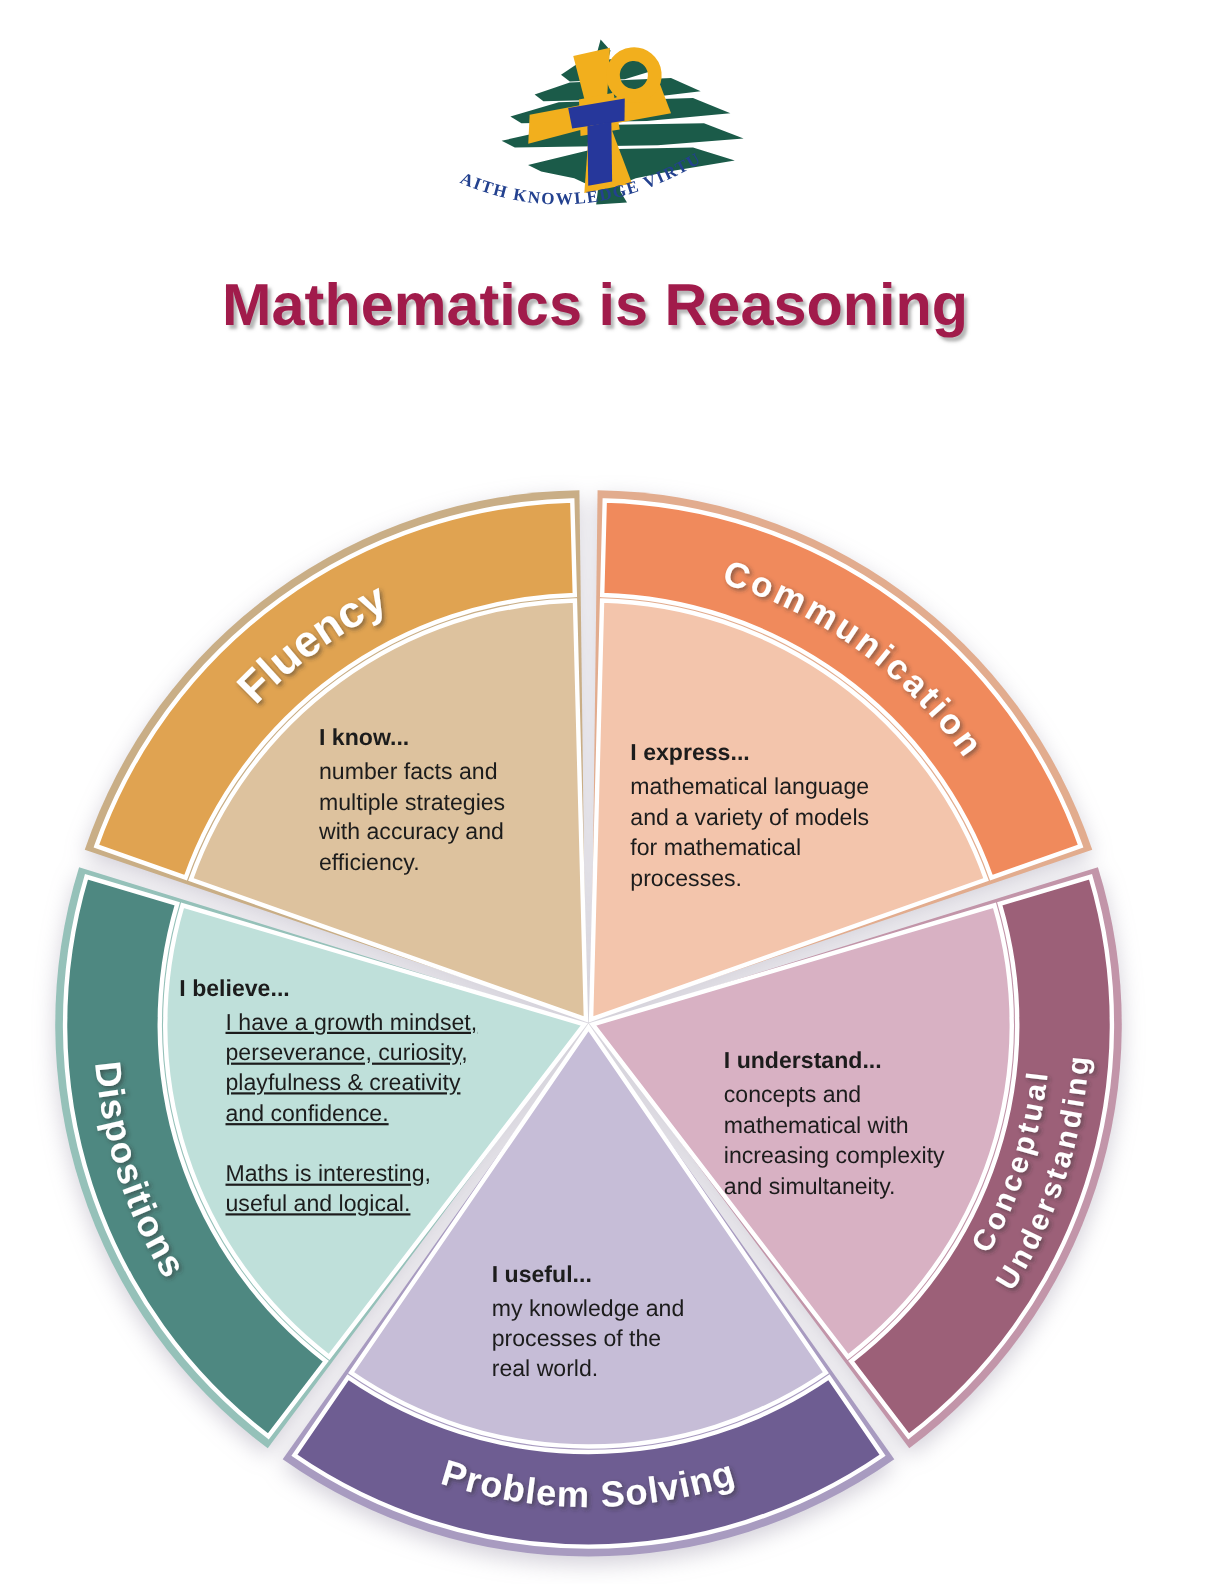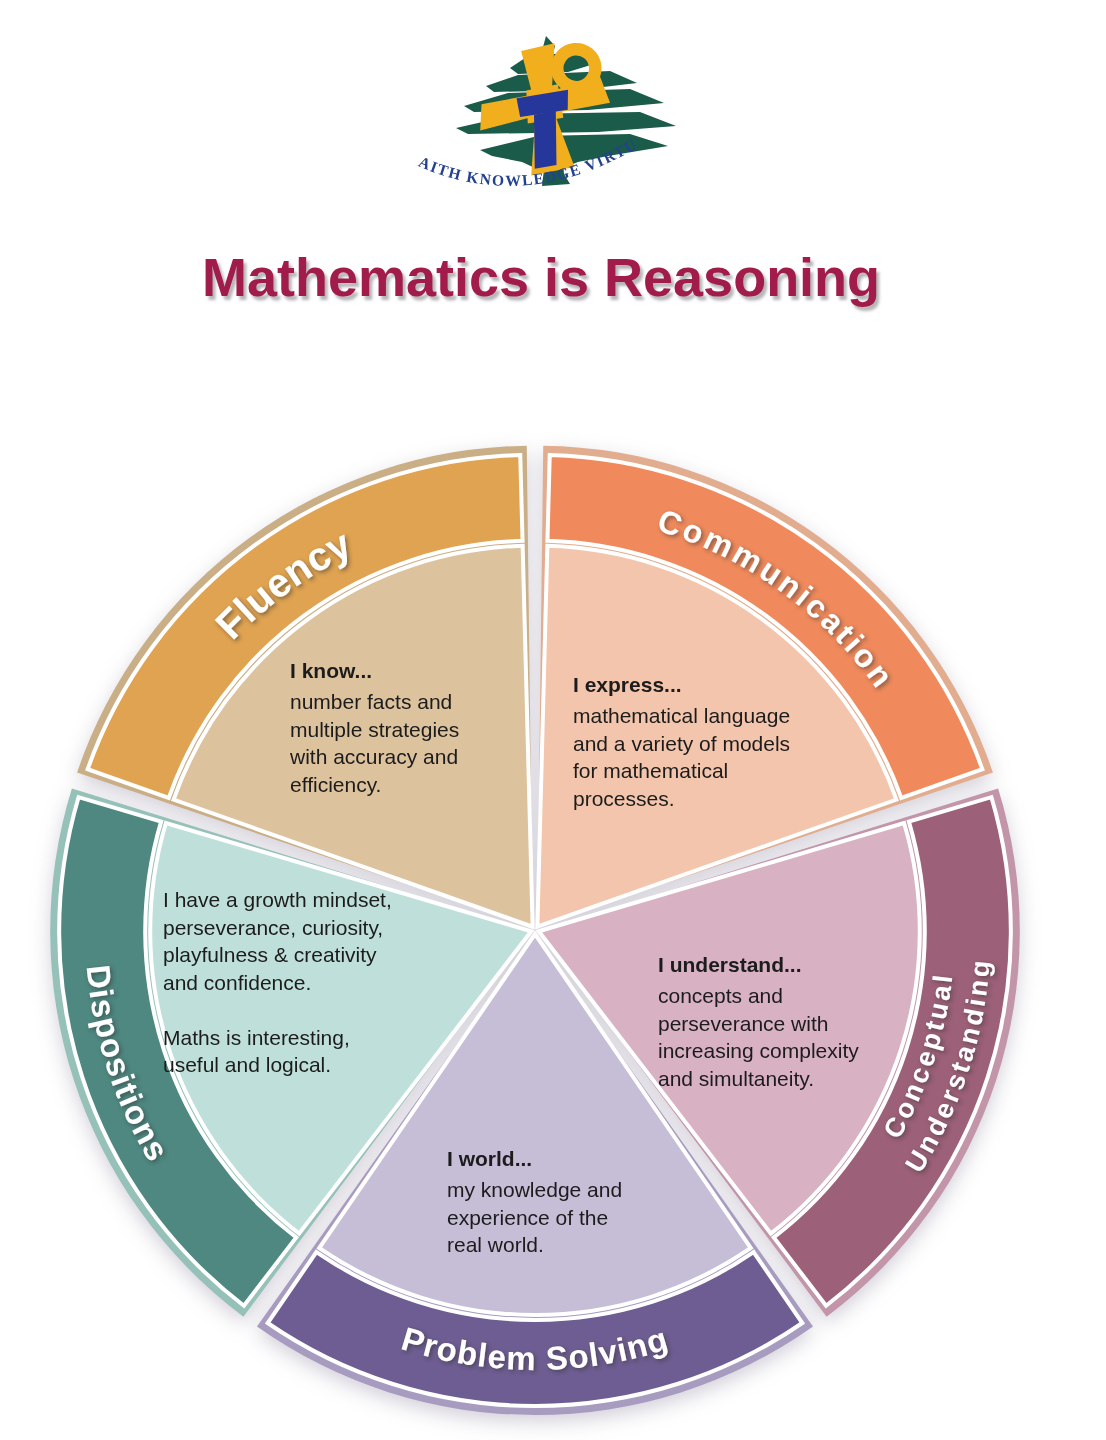--- a/index.html
+++ b/index.html
@@ -12,21 +12,21 @@
     position:absolute;top:246px;left:541px;transform:translateX(-50%);
     font-size:54px;font-weight:bold;letter-spacing:0px;white-space:nowrap;
     text-shadow:3px 4px 3px rgba(120,120,120,0.55);
   }
   .wheel-svg{position:absolute;left:0;top:0;
     filter:drop-shadow(0px 7px 10px rgba(110,100,130,0.30));}
   .wheel-label{font-weight:bold;}
   .wedge-text{position:absolute;color:#1c1c1c;}
   .wedge-text .heading{font-weight:bold;font-size:21px;line-height:26px;margin:0 0 4px 0;}
   .wedge-text .body{font-size:21px;line-height:27.5px;white-space:pre-line;}
-  .wedge-text.dispositions .body{}
+  .wedge-text.dispositions .body{margin-left:42px;text-decoration:underline;}
   .motto-text{font-family:"Liberation Serif", serif;font-weight:bold;font-size:15.5px;letter-spacing:1.5px;}
 </style>
 </head>
 <body>
 
 <div class="page">
 
   <div class="logo">
     <svg width="300" height="190" viewBox="0 0 300 190">
       <g>
@@ -133,33 +133,34 @@
     <div class="heading">I express...</div>
     <div class="body">mathematical language
 and a variety of models
 for mathematical
 processes.</div>
   </div>
 
   <div class="wedge-text" style="left: 658px; top: 916px; color: rgb(28, 28, 28); margin-top: 36px;">
     <div class="heading">I understand...</div>
     <div class="body">concepts and
-perseverance with
+mathematical with
 increasing complexity
 and simultaneity.</div>
   </div>
 
   <div class="wedge-text" style="left: 447px; top: 1146px; color: rgb(28, 28, 28);">
-    <div class="heading">I world...</div>
+    <div class="heading">I useful...</div>
     <div class="body">my knowledge and
-experience of the
+processes of the
 real world.</div>
   </div>
 
   <div class="wedge-text dispositions" style="left: 163px; top: 886px; color: rgb(28, 28, 28);">
+    <div class="heading">I believe...</div>
     <div class="body">I have a growth mindset,
 perseverance, curiosity,
 playfulness &amp; creativity
 and confidence.
 
 Maths is interesting,
 useful and logical.</div>
   </div>
 
 </div>

